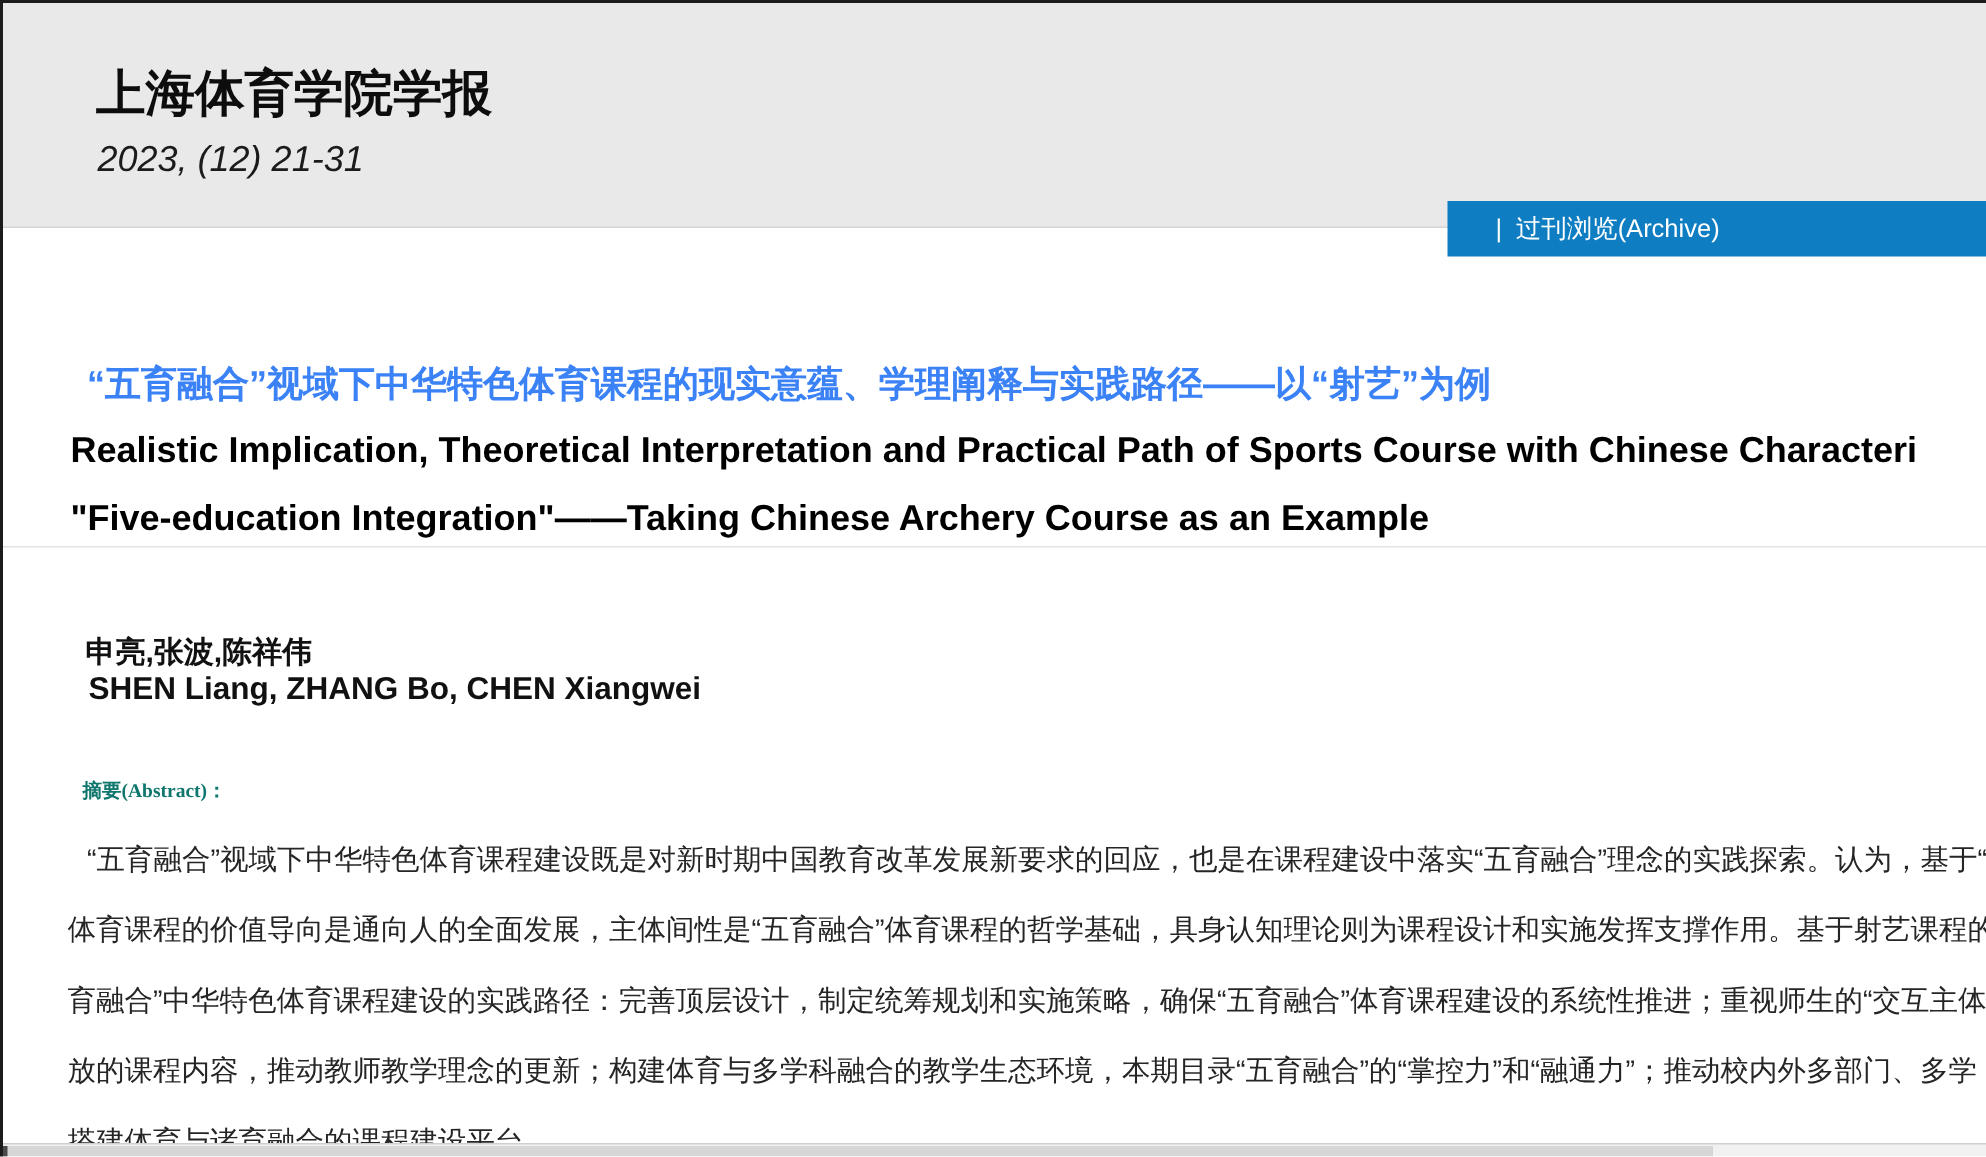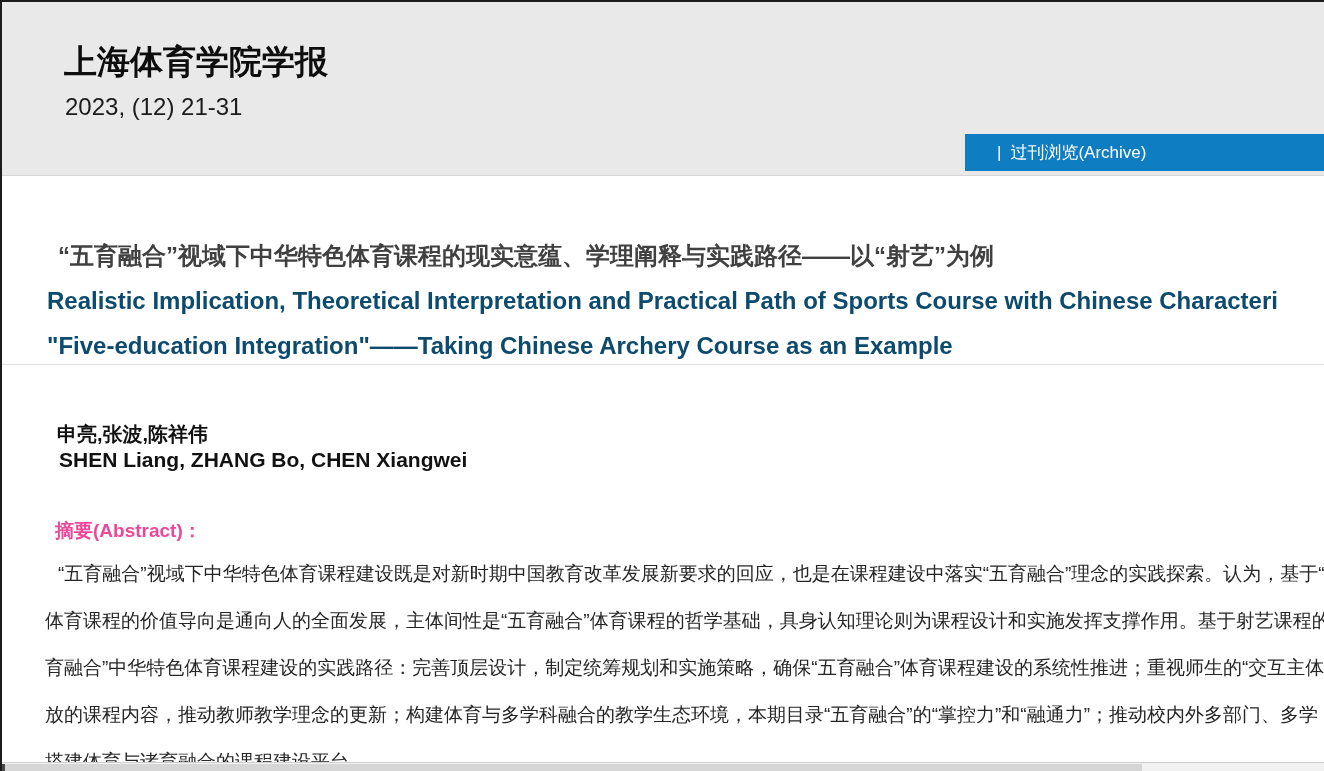--- a/index.html
+++ b/index.html
@@ -7,73 +7,73 @@
     width:1324px; height:771px;
     overflow:hidden;
     position:relative;
     background:#ffffff;
     font-family:"Liberation Sans","DejaVu Sans",sans-serif;
     border-top:2px solid #1c1c1c;
     border-left:2px solid #1c1c1c;
     box-sizing:border-box;
   }
   .page-header {
-    position:absolute; top:0; left:0; right:0; height:174px;
+    position:absolute; top:0; left:0; right:0; height:150px;
     background:#e9e9e9;
     border-bottom:1px solid #d6d6d6;
     box-sizing:border-box;
   }
   .journal-title {
     position:absolute; left:62px; top:38px;
     font-size:33px; font-weight:bold; color:#0d0d0d;
     margin:0; white-space:nowrap;
   }
   .issue-info {
     position:absolute; left:63px; top:91px;
-    font-size:24px; color:#1b1b1b; white-space:nowrap;
+    font-size:24px; color:#1b1b1b; white-space:nowrap;font-style:italic;
   }
   .navbar {
     position:absolute; left:963px; top:132px; height:37px; width:361px;
     background:#0e7dc2;
     color:#ffffff;
     display:flex; align-items:center;
     padding-left:23px; box-sizing:border-box;
     white-space:nowrap; overflow:hidden;
     font-size:17px;
   }
   .navbar a { color:#ffffff; text-decoration:none; }
   .nav-sep { margin:0 9px; }
   .title-zh {
     position:absolute; left:56px; top:238px;
-    font-size:24px; font-weight:bold; color:#404040;
+    font-size:24px; font-weight:bold; color:#3b82f6;
     margin:0; white-space:nowrap;
   }
   .title-en {
     position:absolute; left:45px;
-    font-size:24px; font-weight:bold; color:#0c4a6e;
+    font-size:24px; font-weight:bold; color:#000000;
     white-space:nowrap;
     text-align:center;
   }
   .title-en.l1 { top:285px; }
   .title-en.l2 { top:330px; }
   .title-divider {
     position:absolute; left:0; right:0; top:362px; height:1px;
     background:#e2e2e2;
   }
   .authors-zh {
     position:absolute; left:55px; top:407px;
     font-size:20px; font-weight:bold; color:#111111; white-space:nowrap;margin-top:12px;
   }
   .authors-en {
     position:absolute; left:57px; top:446px;
     font-size:21px; font-weight:bold; color:#111111; white-space:nowrap;
   }
   .abstract-label {
     position:absolute; left:53px; top:516px;
-    font-size:19px; font-weight:bold; color:#ec4899; white-space:nowrap;
+    font-size:13px; font-weight:bold; color:#0f766e; white-space:nowrap;font-family:Liberation Serif, serif;
   }
   .abstract {
     position:absolute; left:43px; top:548px; right:0;
     font-size:19px; color:#252525; line-height:47px;
   }
   .abstract-line { white-space:nowrap; overflow:hidden; }
   .abstract-line.first { text-indent:13px; }
   .h-scrollbar {
     position:absolute; left:0; right:0; bottom:0; height:9px;
     background:#f1f1f1;

